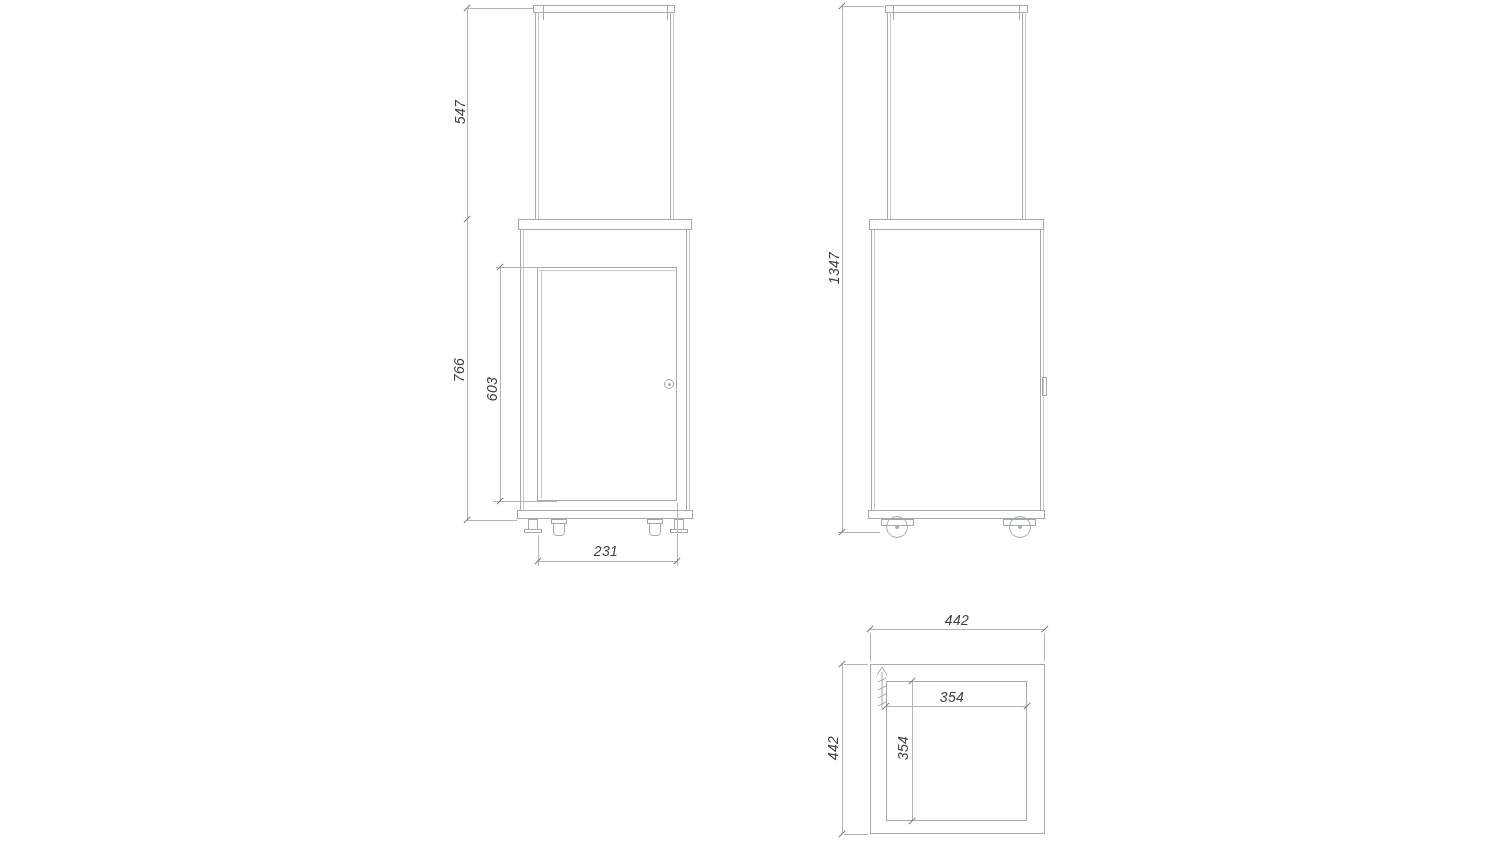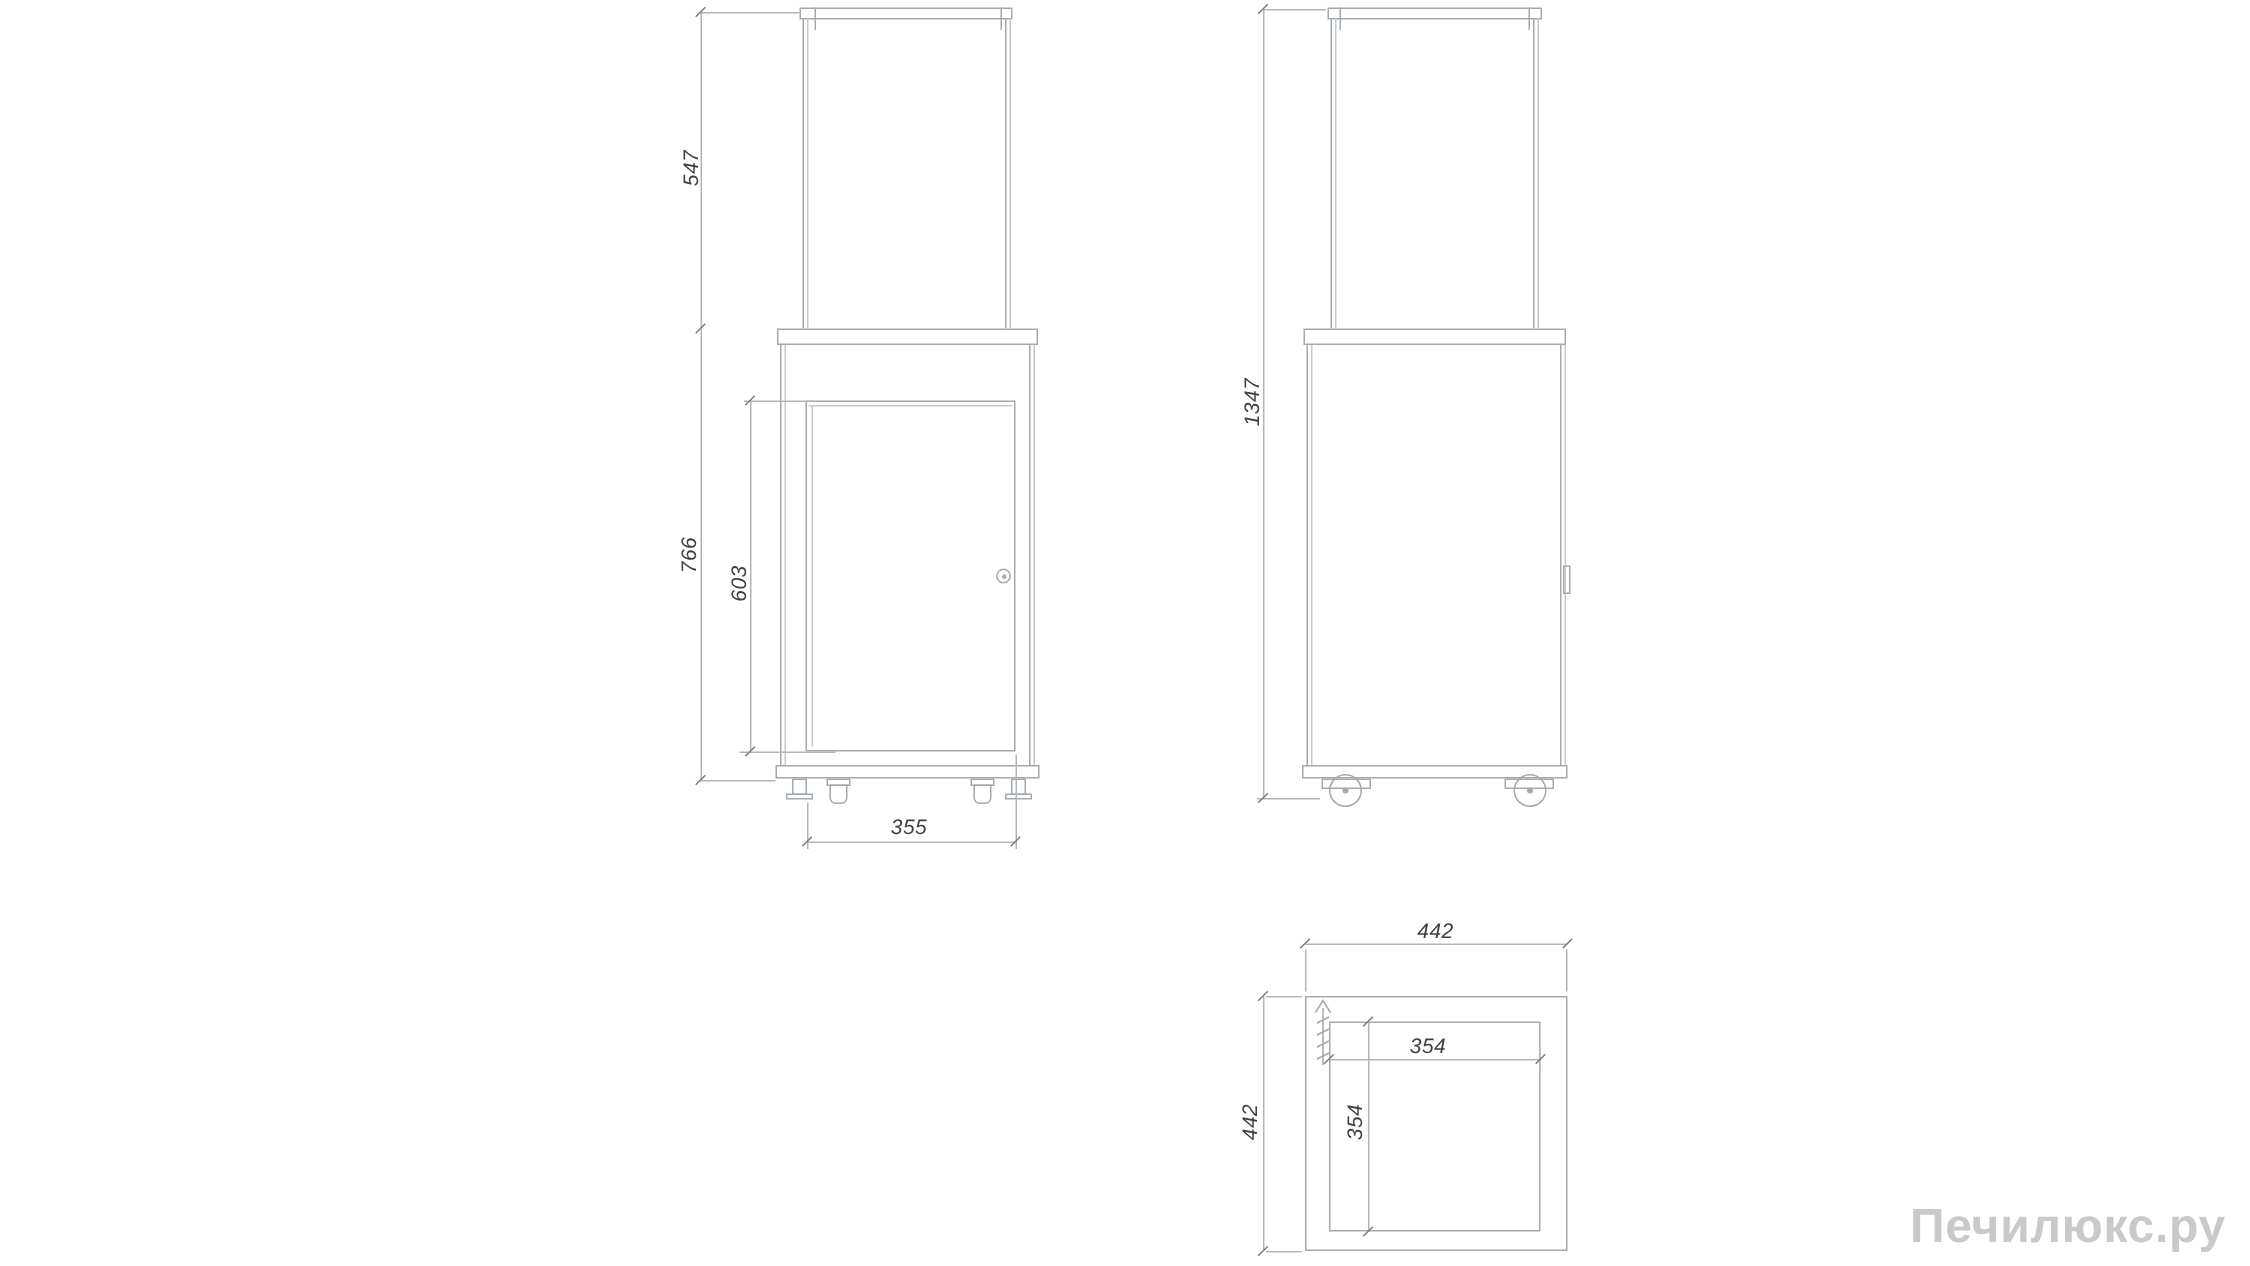--- a/index.html
+++ b/index.html
@@ -84,21 +84,21 @@
     <div class="dimv" style="left:500px;top:267px;height:234px;"></div>
     <div class="tick" style="left:500px;top:267px;"></div>
     <div class="tick" style="left:500px;top:501px;"></div>
     <div class="dimtext rot" style="left:492px;top:389px;">603</div>
 
     <div class="extv" style="left:538px;top:535px;height:31px;"></div>
     <div class="extv" style="left:677px;top:503px;height:63px;"></div>
     <div class="dimh" style="left:538px;top:561px;width:139px;"></div>
     <div class="tick" style="left:538px;top:561px;"></div>
     <div class="tick" style="left:677px;top:561px;"></div>
-    <div class="dimtext" style="left:606px;top:551px;">355</div>
+    <div class="dimtext" style="left:606px;top:551px;">231</div>
   </div>
 
   <div class="grp">
     <div class="rect" style="left:885px;top:5px;width:143px;height:8px;"></div>
     <div class="v" style="left:893px;top:5px;height:15px;"></div>
     <div class="v" style="left:1019px;top:5px;height:15px;"></div>
     <div class="dwall" style="left:887px;top:12px;width:4px;height:207px;"></div>
     <div class="dwall" style="left:1022px;top:12px;width:4px;height:207px;"></div>
     <div class="rect" style="left:869px;top:219px;width:175px;height:11px;"></div>
     <div class="dwall" style="left:871px;top:230px;width:4px;height:280px;"></div>
@@ -154,15 +154,14 @@
     <div class="dimtext rot" style="left:903px;top:748px;">354</div>
 
     <div class="exth" style="left:844px;top:664px;width:24px;"></div>
     <div class="exth" style="left:844px;top:834px;width:24px;"></div>
     <div class="dimv" style="left:842px;top:664px;height:170px;"></div>
     <div class="tick" style="left:842px;top:664px;"></div>
     <div class="tick" style="left:842px;top:834px;"></div>
     <div class="dimtext rot" style="left:833px;top:748px;">442</div>
   </div>
 
-  <div class="watermark">Печилюкс.ру</div>
 
 </div>
 
 </body></html>

